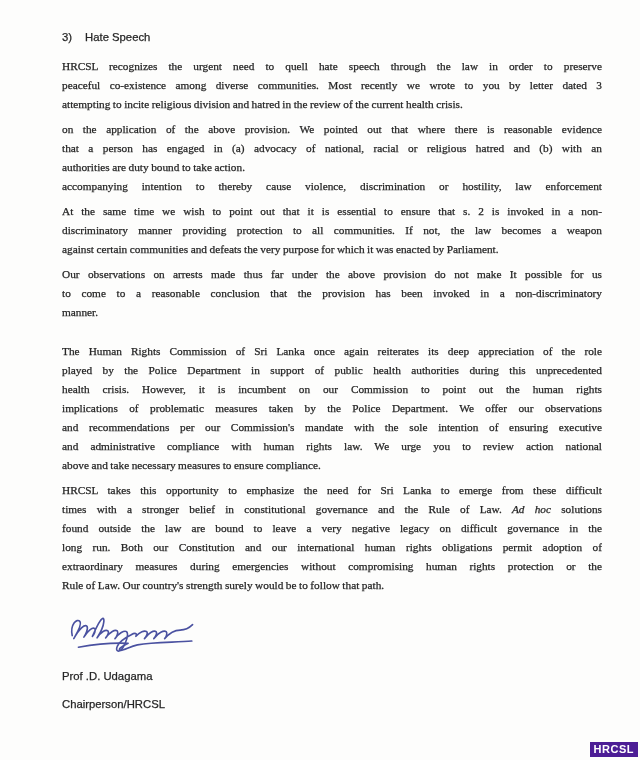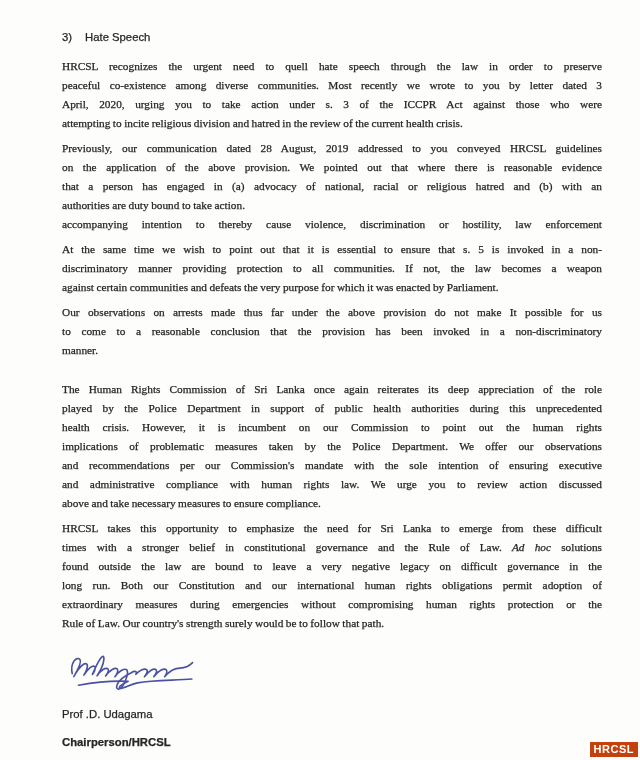--- a/index.html
+++ b/index.html
@@ -41,21 +41,21 @@
     word-spacing: -0.3px;
   }
   .line.last { text-align-last: left; }
   .sig-block {
     margin-top: 12px;
     margin-left: 4px;
     height: 54px;
   }
   .sig-block svg { display: block; }
   .signatory-name { margin-top: 6px; }
-  .signatory-title { margin-top: 9px; font-weight: bold; }
+  .signatory-title { margin-top: 9px; }
   .watermark {
     position: absolute;
     right: 2px;
     top: 742px;
     font-size: 11px;
     font-weight: bold;
     letter-spacing: 0.5px;
     padding: 1px 4px 2px 4px;
     font-family: "Liberation Sans", sans-serif;
   }
@@ -67,47 +67,45 @@
   <div class="content" style="color: rgb(38, 38, 38);">
 
     <div class="heading">
       <span class="num">3)</span><span>Hate Speech</span>
     </div>
 
     <div id="letter-body">
         <div class="para">
           <div class="line">HRCSL recognizes the urgent need to quell hate speech through the law in order to preserve</div>
           <div class="line">peaceful co-existence among diverse communities.  Most recently we wrote to you by letter dated 3</div>
-          <div class="line">April, 2020,  urging you to take action under s. 3 of the ICCPR Act  against those who were</div>
           <div class="line last">attempting  to incite religious division and hatred in the review of the current health crisis.</div>
         </div>
         <div class="para">
-          <div class="line">Previously, our communication dated 28  August, 2019 addressed to you conveyed HRCSL guidelines</div>
           <div class="line">on the application of the above provision. We pointed out that where there  is reasonable evidence</div>
           <div class="line">that a person has engaged in (a) advocacy of  national, racial or religious hatred and (b) with an</div>
           <div class="line last">authorities are duty bound to take action.</div>
           <div class="line">accompanying intention to thereby cause violence, discrimination or hostility, law enforcement</div>
         </div>
         <div class="para">
-          <div class="line">At the same time we wish to point out that it is essential to ensure that s. 5  is invoked in a non-</div>
+          <div class="line">At the same time we wish to point out that it is essential to ensure that s. 2  is invoked in a non-</div>
           <div class="line">discriminatory manner providing protection to all communities.  If not, the law becomes a weapon</div>
           <div class="line last">against certain communities and defeats the very purpose for which it was enacted by Parliament.</div>
         </div>
         <div class="para">
           <div class="line">Our observations on arrests made thus far under the above provision do not make It possible for us</div>
           <div class="line">to come to a reasonable conclusion that the provision has been invoked in a non-discriminatory</div>
           <div class="line last">manner.</div>
         </div>
         <div class="para gap-before">
           <div class="line">The Human Rights Commission of Sri Lanka once again reiterates its deep appreciation of the role</div>
           <div class="line">played by the Police Department in support of public health authorities during this unprecedented</div>
           <div class="line">health crisis. However, it is incumbent on our Commission to point out the human rights</div>
           <div class="line">implications of problematic measures taken by the Police Department. We offer our observations</div>
           <div class="line">and recommendations per our Commission's mandate with the sole intention of ensuring executive</div>
-          <div class="line">and administrative compliance with human rights law. We urge you to review action discussed</div>
+          <div class="line">and administrative compliance with human rights law. We urge you to review action national</div>
           <div class="line last">above and take necessary measures to ensure compliance.</div>
         </div>
         <div class="para">
           <div class="line">HRCSL takes this opportunity to emphasize the need for Sri Lanka to emerge from these difficult</div>
           <div class="line">times  with a stronger  belief in constitutional governance and the Rule of Law. <i>Ad hoc</i> solutions</div>
           <div class="line">found outside the law are bound to leave a very negative legacy on difficult governance in the</div>
           <div class="line">long run.  Both our Constitution and our international human rights obligations permit adoption of</div>
           <div class="line">extraordinary measures during emergencies without compromising human rights protection or the</div>
           <div class="line last">Rule of Law. Our country's strength surely would be to follow that path.</div>
         </div>
@@ -119,14 +117,14 @@
           <path d="M8,32 C5,18 14,9 18,14 C21,18 14,29 10,36 C17,23 24,17 27,20 C29,23 25,31 23,34 C29,25 34,21 37,23 C39,25 36,31 34,33 C38,24 43,12 47,10 C50,9 49,17 46,24 C44,29 41,33 40,35 C45,27 51,24 54,26 C56,28 53,33 51,35 C57,27 63,24 66,26 C68,28 65,34 63,36 C68,29 75,25 78,27 C81,30 78,40 73,48 C69,54 63,53 66,46 C68,41 76,35 84,31 C89,28 92,29 90,33 C95,27 101,25 104,27 C106,29 103,34 101,36 C107,28 113,25 116,27 C118,29 115,34 113,36 C119,28 126,25 129,27 C131,29 129,34 127,36 C133,29 141,25 147,25 C153,25 159,22 163,18"></path>
           <path d="M16,47 C44,42 60,41 80,42 C72,46 66,50 70,51 C74,52 82,46 92,44 C114,40 142,41 162,39"></path>
         </g>
       </svg>
     </div>
 
     <div class="signatory-name">Prof .D. Udagama</div>
     <div class="signatory-title">Chairperson/HRCSL</div>
   </div>
 
-  <div class="watermark" style="background: #c2410c; color: rgb(255, 255, 255);">HRCSL</div>
+  <div class="watermark" style="background: #4c1d95; color: rgb(255, 255, 255);">HRCSL</div>
 </div>
 
 </body></html>

